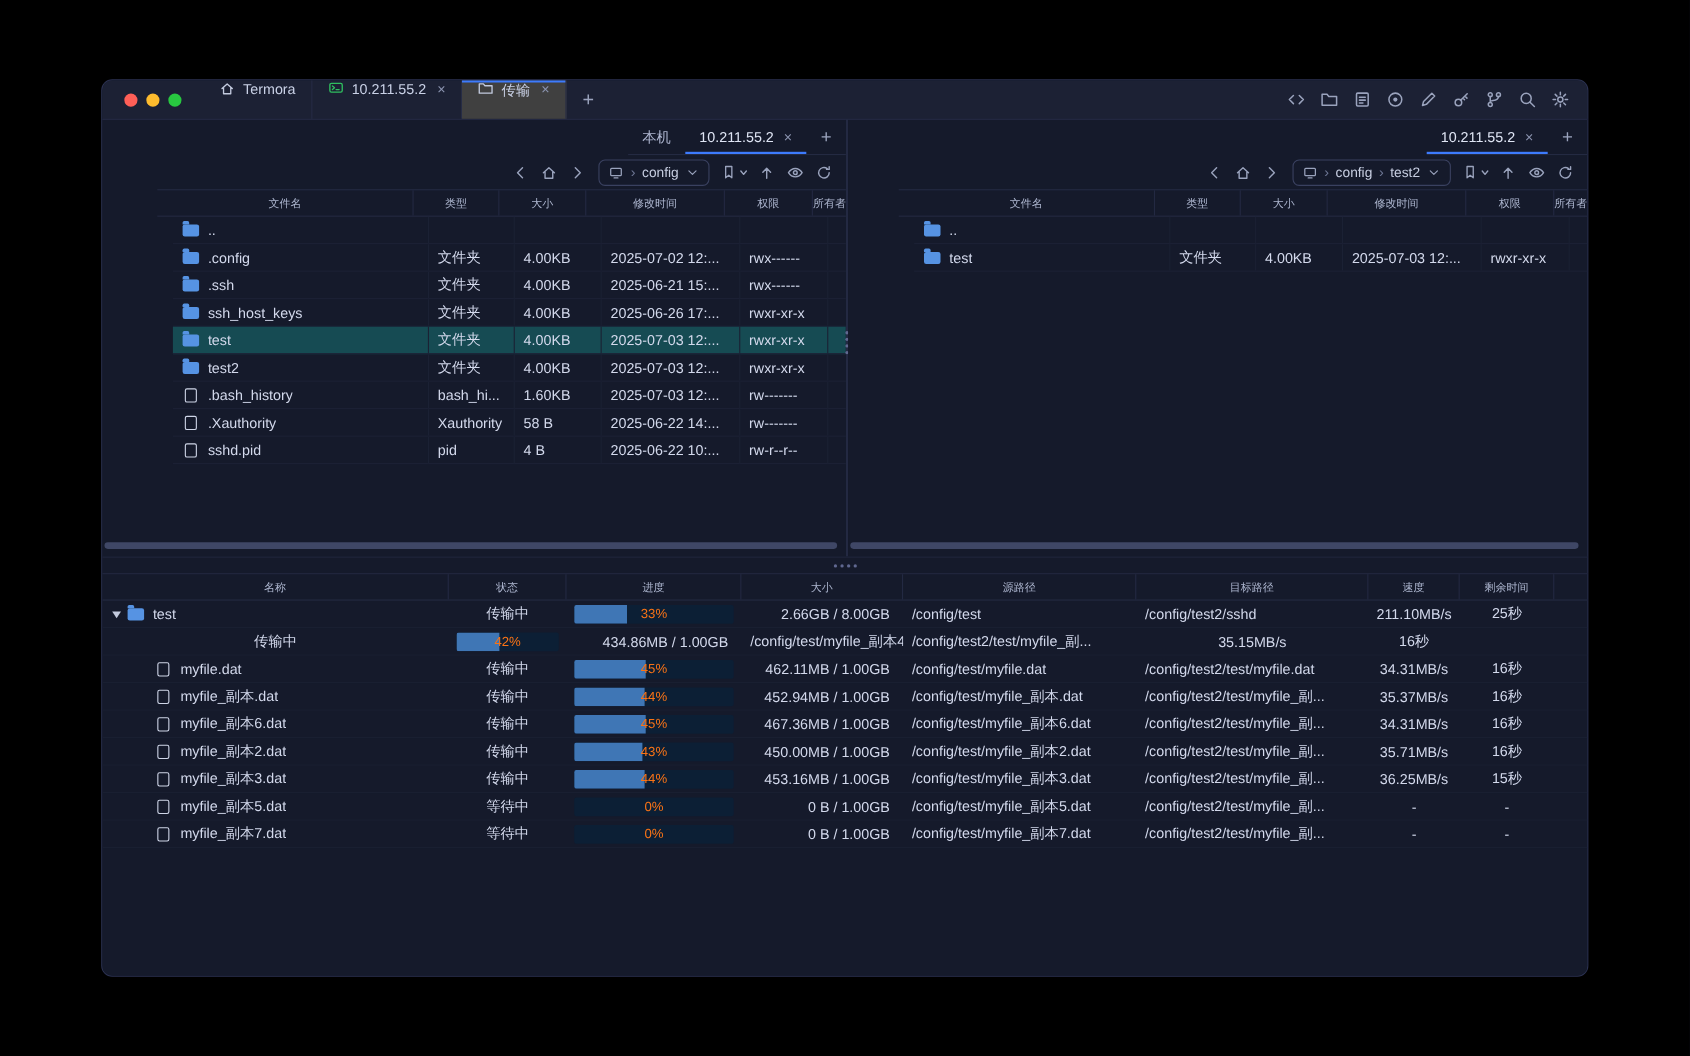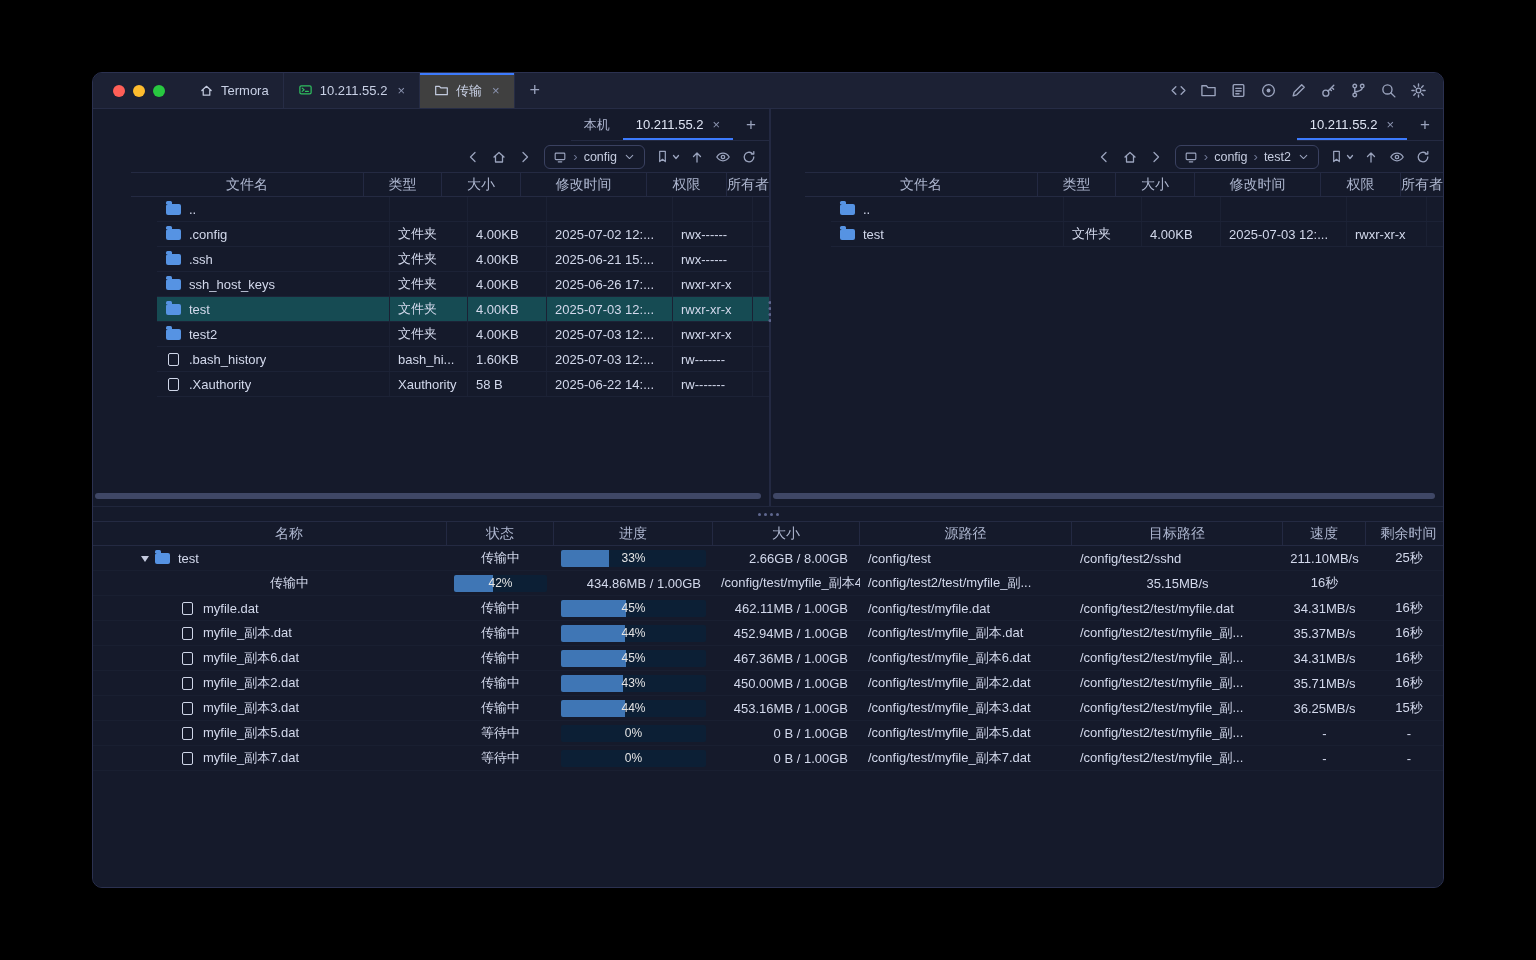--- a/index.html
+++ b/index.html
@@ -8,21 +8,21 @@
 .window{position:absolute;left:92px;top:72px;width:1352px;height:816px;
   background:#151a2b;border:1px solid #2b3150;border-radius:10px;
   box-shadow:0 24px 70px rgba(0,0,0,.85);overflow:hidden;display:flex;flex-direction:column;}
 
 
 .titlebar{height:36px;background:#1c2134;display:flex;align-items:stretch;
   border-bottom:1px solid #262c45;flex-shrink:0;}
 .traffic{display:flex;gap:8px;align-items:center;padding:0 20px 0 20px;}
 .light{width:12px;height:12px;border-radius:50%;}
 .light.red{background:#ff5f57}.light.yellow{background:#febc2e}.light.green{background:#28c840}
-.tb-tab{display:flex;align-items:center;gap:7px;padding:0 14px;font-size:13px;color:#c9d1e6;
+.tb-tab{display:flex;align-items:flex-start;gap:7px;padding:0 14px;font-size:13px;color:#c9d1e6;
   border-right:1px solid #262c45;position:relative;white-space:nowrap;}
 .tb-tab.active{background:#404040;}
 .tb-tab.active::before{content:"";position:absolute;top:0;left:0;right:0;height:2px;background:#3d7bfd;}
 .tab-close{color:#8b94b0;font-size:13px;margin-left:3px;}
 .tb-plus{display:flex;align-items:center;padding:0 15px;color:#9aa3bd;font-size:18px;}
 .tb-right{margin-left:auto;display:flex;align-items:center;gap:13px;padding-right:16px;}
 .tb-icon{width:17px;height:17px;display:flex;align-items:center;justify-content:center;}
 svg.ic{stroke:#9aa3bd;fill:none;stroke-width:1.3;stroke-linecap:round;stroke-linejoin:round;}
 svg.ic.bright{stroke:#c2cade;}
 svg.ic.green{stroke:#2fbf5f;}
@@ -47,21 +47,21 @@
 .toolbar{height:31px;display:flex;align-items:center;gap:2px;padding:0 8px;flex-shrink:0;}
 .tool-btn{width:24px;height:24px;border-radius:4px;display:flex;align-items:center;justify-content:center;flex-shrink:0;}
 .breadcrumb{flex:1;height:24px;margin:0 5px;border:1px solid #3a4160;border-radius:6px;
   display:flex;align-items:center;padding:0 8px;gap:6px;font-size:12.5px;color:#c6cde0;min-width:0;}
 .crumb-sep{color:#6d7694;font-size:13px;}
 .crumb-chevron{margin-left:auto;display:flex;}
 .bookmark-btn{display:flex;align-items:center;gap:2px;padding:0 3px;height:24px;border-radius:4px;}
 
 
 .fgrid{display:grid;grid-template-columns:233px 78px 79px 126px 80px 1fr;}
-.grid-head{height:25px;align-items:center;font-size:14px;color:#aeb7d0;
+.grid-head{height:25px;align-items:center;font-size:10px;color:#aeb7d0;
   border-top:1px solid #242a42;border-bottom:1px solid #242a42;flex-shrink:0;}
 .grid-head>div{height:100%;display:flex;align-items:center;justify-content:center;border-right:1px solid #232942;}
 .grid-head>div:last-child{border-right:none;}
 .files-rows{flex:1;overflow:hidden;position:relative;}
 .files-row{height:25px;align-items:center;font-size:13px;color:#d3d9ec;border-bottom:1px solid #1c2236;}
 .files-row>div{height:100%;display:flex;align-items:center;padding:0 8px;
   border-right:1px solid #1b2134;overflow:hidden;white-space:nowrap;}
 .files-row>div:last-child{border-right:none;}
 .files-row.selected{background:#164b53;}
 .c-text{overflow:hidden;text-overflow:ellipsis;white-space:nowrap;}
@@ -73,36 +73,36 @@
 .fticon[data-icon="file"]{width:11px;height:13px;border:1.4px solid #cfd6e8;border-radius:2px;margin:0 10px 0 3px;}
 
 .hscroll{position:absolute;left:2px;right:8px;bottom:7px;height:6px;border-radius:3px;background:#3f4766;}
 
 
 .hsplitter{height:15px;flex-shrink:0;background:#151a2b;border-top:1px solid #20263c;position:relative;}
 .grip-h{position:absolute;left:0;right:0;top:0;bottom:0;display:flex;gap:3px;align-items:center;justify-content:center;}
 
 
 .transfer{flex:1;display:flex;flex-direction:column;background:#151a2b;min-height:0;}
-.tgrid{display:grid;grid-template-columns:315px 107px 159px 147px 212px 211px 83px 86px 1fr;padding-left:39px;}
+.tgrid{display:grid;grid-template-columns:315px 107px 159px 147px 212px 211px 83px 86px 1fr;}
 .t-rows{flex:1;overflow:hidden;}
 .t-row{height:25px;align-items:center;font-size:13px;color:#d3d9ec;border-bottom:1px solid #191f31;}
 .t-c{height:100%;display:flex;align-items:center;padding:0 8px;overflow:hidden;white-space:nowrap;}
 .t-c.center{justify-content:center;}
 .t-c.right{justify-content:flex-end;padding-right:12px;}
 .t-name{height:100%;display:flex;align-items:center;padding-left:7px;overflow:hidden;white-space:nowrap;}
 .t-row.indent-1 .t-name{padding-left:32px;}
 .chev{width:0;height:0;border-left:4.5px solid transparent;border-right:4.5px solid transparent;
   border-top:6px solid #c3cade;margin:2px 5px 0 2px;flex-shrink:0;}
 .chev.hidden{visibility:hidden;}
 .prog-cell{padding:0 7px;}
 .ptrack{position:relative;width:100%;height:17px;background:#0c1f35;border-radius:2px;overflow:hidden;}
 .pfill{position:absolute;left:0;top:0;bottom:0;background:#3f76b5;}
 .plabel{position:absolute;inset:0;display:flex;align-items:center;justify-content:center;
-  font-size:12px;color:#e5e5e5;}
+  font-size:12px;color:#f97316;}
 </style>
 </head>
 <body>
 
 <div class="window">
 
   <div class="titlebar">
     <div class="traffic">
       <span class="light red"></span>
       <span class="light yellow"></span>
@@ -356,20 +356,31 @@
       <span class="fticon" data-icon="file"></span>
       <span class="c-text">.Xauthority</span>
     </div>
     <div>Xauthority</div>
     <div>58 B</div>
     <div>2025-06-22 14:...</div>
     <div>rw-------</div>
     <div></div>
   </div>
 
+  <div class="files-row fgrid">
+    <div>
+      <span class="fticon" data-icon="file"></span>
+      <span class="c-text">sshd.pid</span>
+    </div>
+    <div>pid</div>
+    <div>4 B</div>
+    <div>2025-06-22 10:...</div>
+    <div>rw-r--r--</div>
+    <div></div>
+  </div>
 </div>
 
       <div class="hscroll"></div>
     </div>
 
     <div class="vdivider">
       <span class="grip-v">
           <i></i>
           <i></i>
           <i></i>

